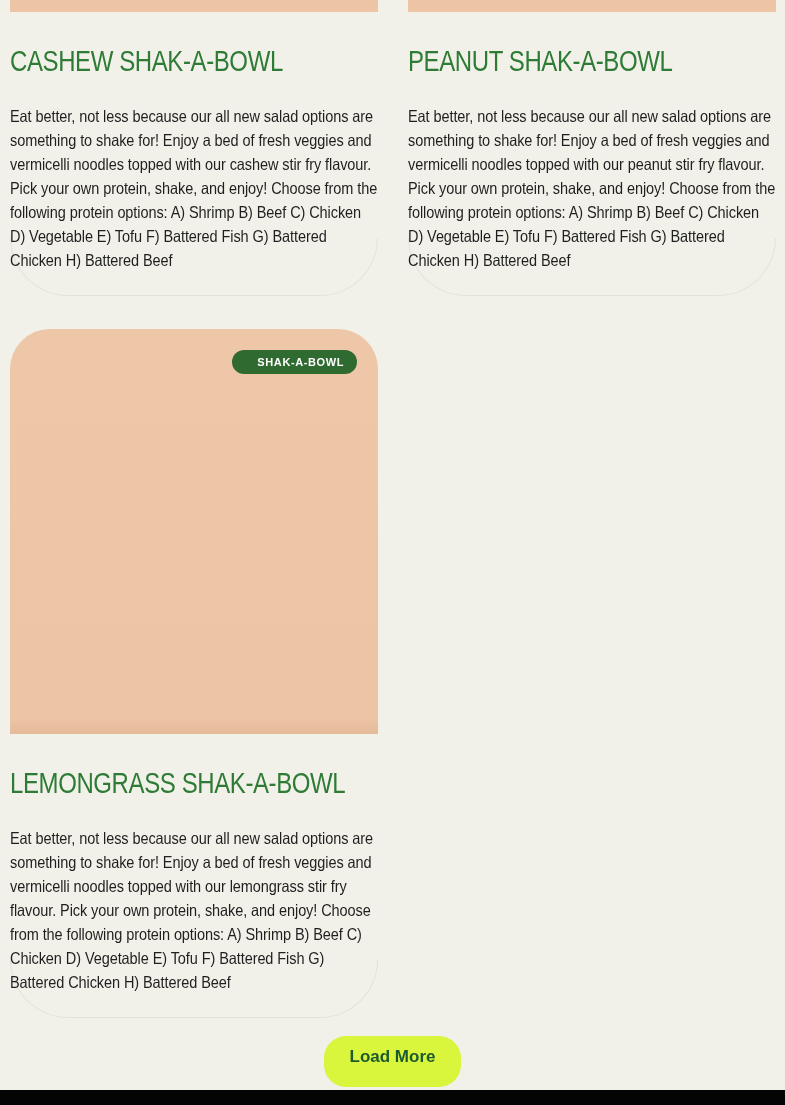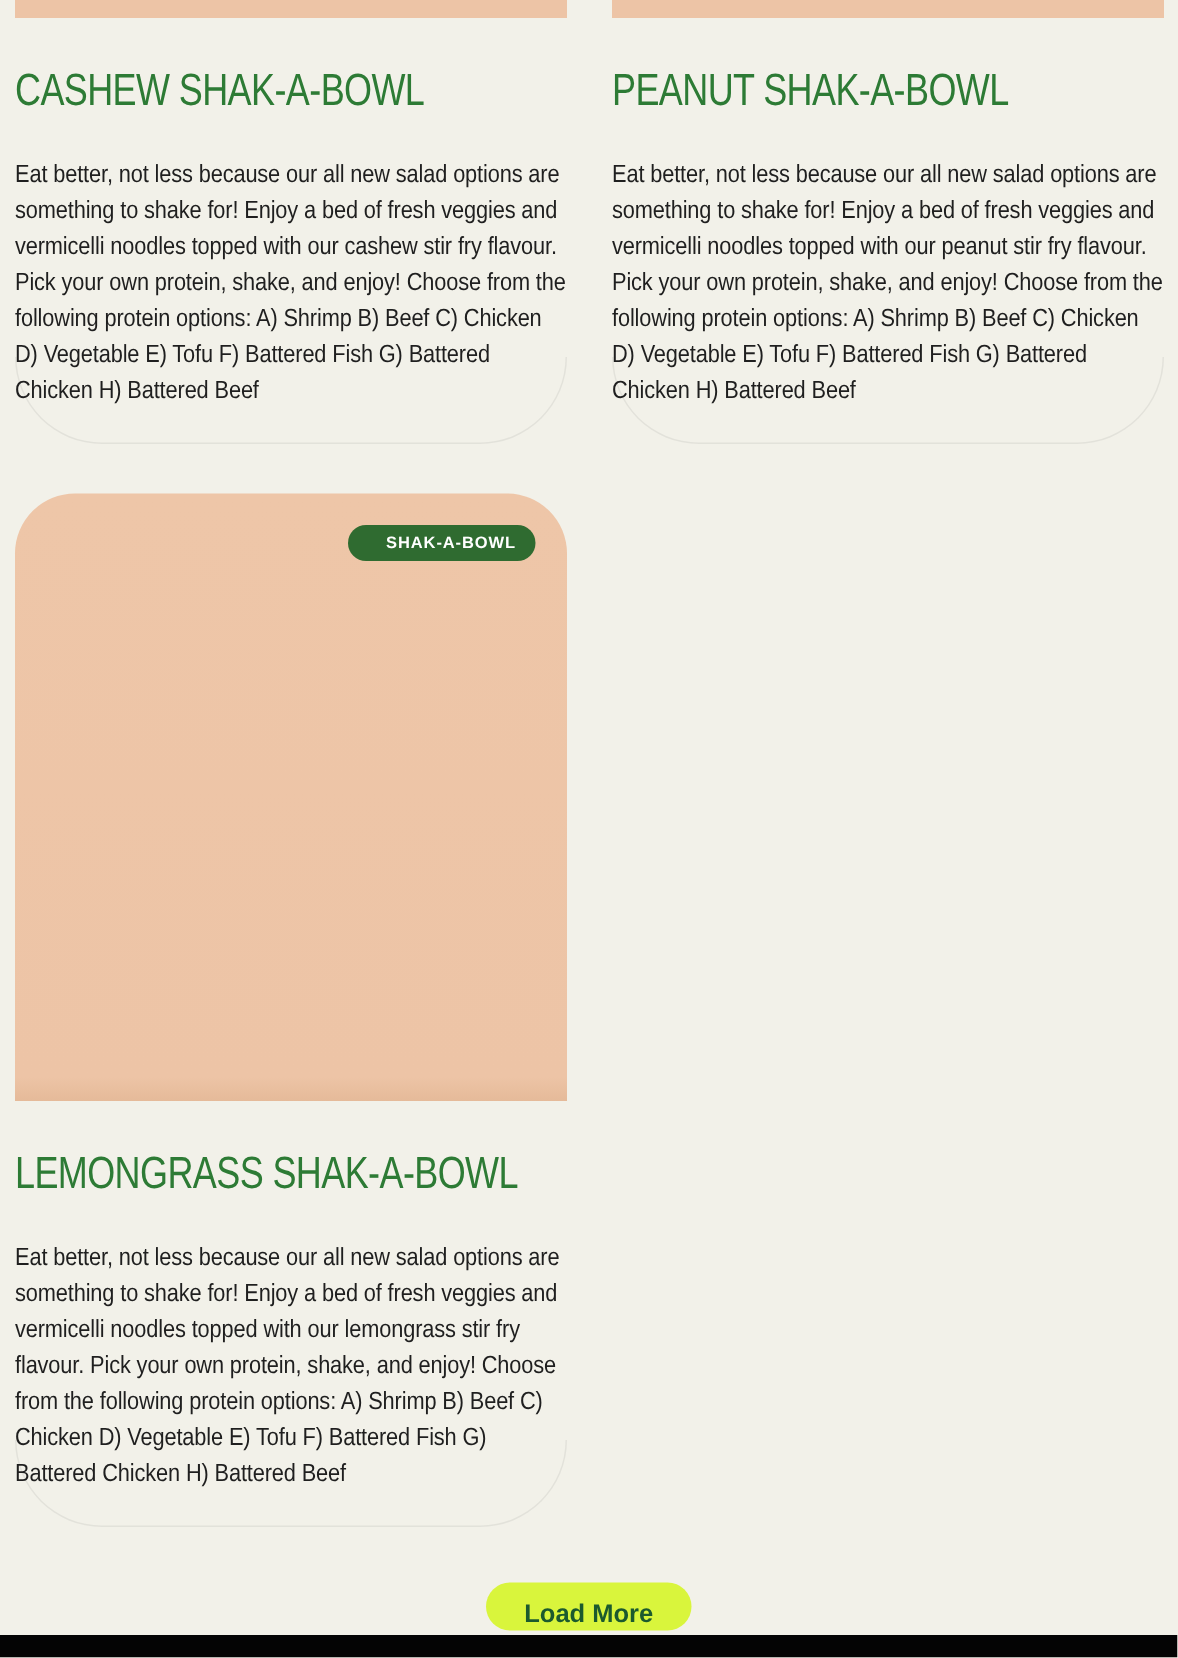--- a/index.html
+++ b/index.html
@@ -90,21 +90,21 @@
     bottom: 18px;
     text-align: center;
   }
   .load-more-btn {
     display: inline-block;
     background: #d9f53c;
     color: #1b5a2e;
     font-family: "Liberation Sans", sans-serif;
     font-size: 17px;
     font-weight: 700;
-    padding: 11px 26px 1px 26px;
+    padding: 11px 26px 20px 26px;
     border: none;
     border-radius: 22px;
     cursor: pointer;
   }
   .footer-bar {
     position: absolute;
     left: 0; right: 0; bottom: 0;
     height: 15px;
     background: #040404;
   }

